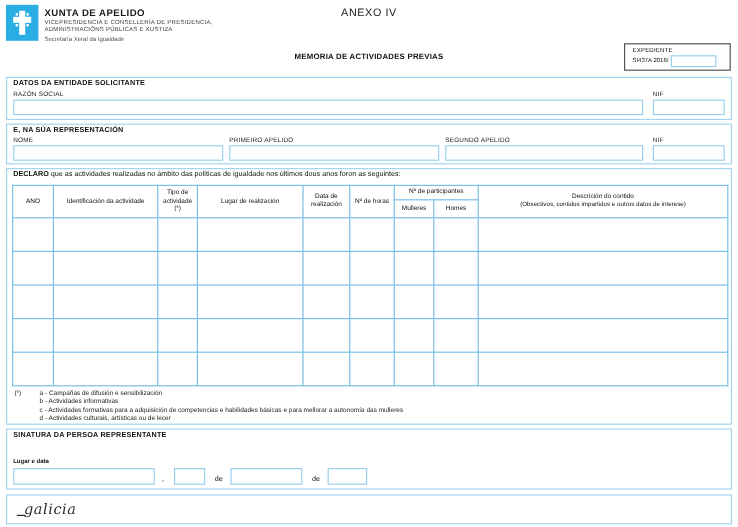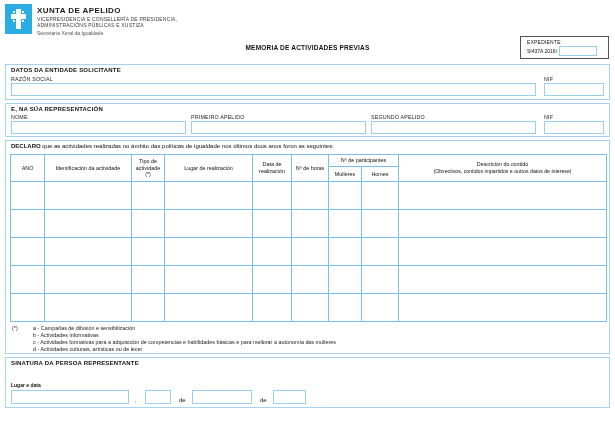--- a/index.html
+++ b/index.html
@@ -75,20 +75,21 @@
     <span class="dot" style="left:17px;top:7px"></span>
     <span class="dot" style="left:8px;top:16px"></span>
     <span class="dot" style="left:17px;top:16px"></span>
   </div>
   <div class="org">
     <div class="org-name">XUNTA DE APELIDO</div>
     <div class="org-dept">VICEPRESIDENCIA E CONSELLERÍA DE PRESIDENCIA,</div>
     <div class="org-dept">ADMINISTRACIÓNS PÚBLICAS E XUSTIZA</div>
     <div class="org-unit">Secretaría Xeral da Igualdade</div>
   </div>
+  <div class="annex">ANEXO IV</div>
   <div class="form-title">MEMORIA DE ACTIVIDADES PREVIAS</div>
 
   <div class="expediente">
     <div class="elabel">EXPEDIENTE</div>
     <div class="erow">
       <span class="ecode">SI437A 2016/</span>
       <input type="text" value="" style="">
     </div>
   </div>
 
@@ -221,14 +222,18 @@
       <input class="sig-inp" style="left: 0px; width: 118px;">
       <span class="sig-sep" style="left:124px;">,</span>
       <input class="sig-inp" style="left: 134px; width: 26px;">
       <span class="sig-sep" style="left:168px;">de</span>
       <input class="sig-inp" style="left: 181px; width: 60px;">
       <span class="sig-sep" style="left:249px;">de</span>
       <input class="sig-inp" style="left: 262px; width: 33px;">
     </div>
   </div>
 
+  <div class="footer-box">
+    <span class="galicia-flourish"></span>
+    <div class="galicia">galicia</div>
+  </div>
 
 </div>
 
 </body></html>

